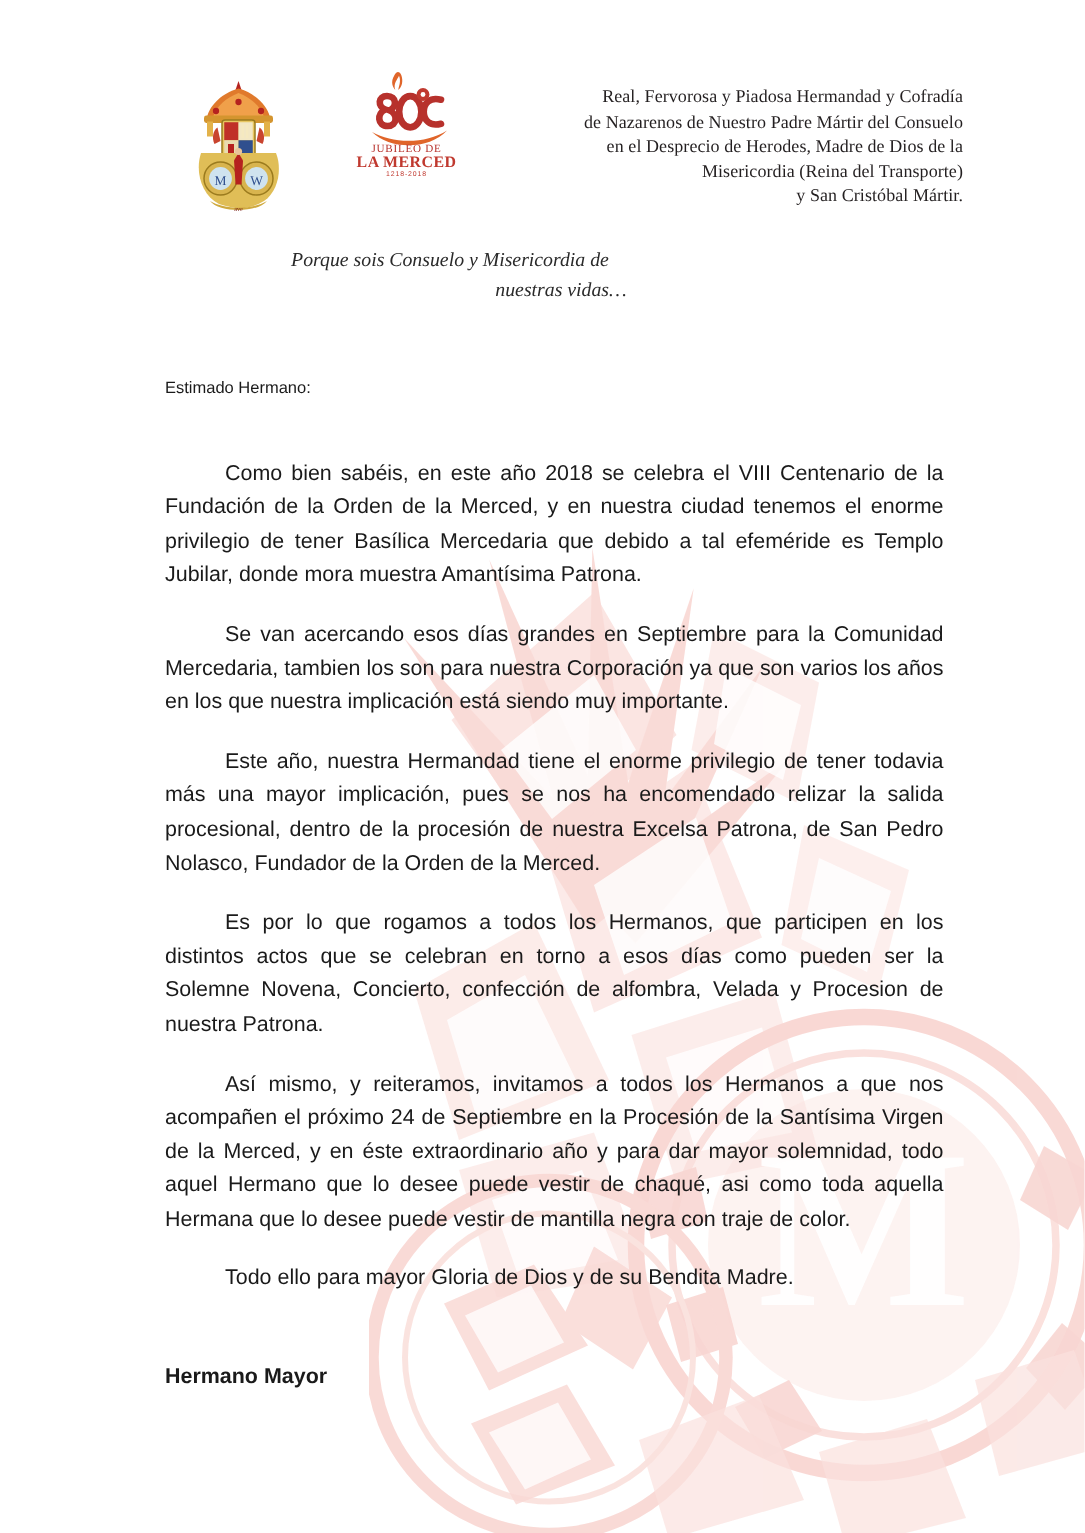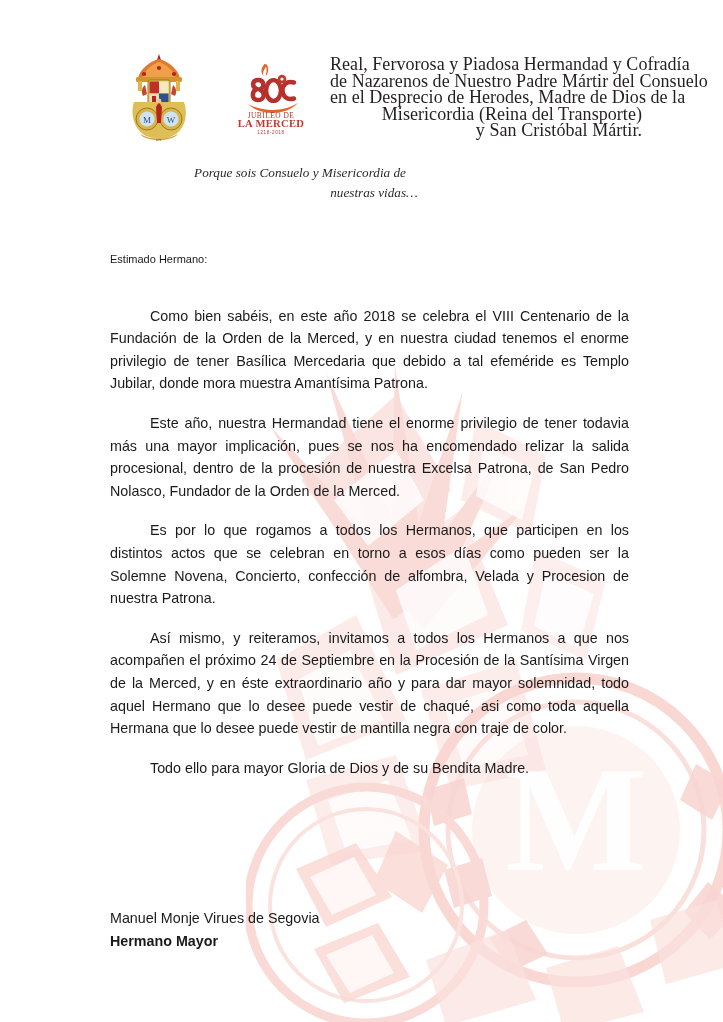--- a/index.html
+++ b/index.html
@@ -50,35 +50,35 @@
     left: 128px;
     top: 52px;
     width: 62px;
     height: 94px;
   }
   .crest svg { display:block; width:100%; height:100%; }
 
   .jubilee {
     position: absolute;
     left: 232px;
-    top: 58px;
+    top: 42px;
     width: 78px;
     height: 78px;
     background: #ffffff;
   }
   .jubilee svg { display:block; width:100%; height:100%; }
 
   .org-title {
     position: absolute;
     left: 330px;
     top: 56px;
     width: 312px;
     text-align: right;
     font-family: "Liberation Serif", "DejaVu Serif", serif;
-    font-size: 18px;
+    font-size: 12px;
     line-height: 16.6px;
     color: #231f20;
     letter-spacing: 0.05px;
   }
   .org-title .ln { display: block; white-space: nowrap; }
 
   
   .motto {
     position: absolute;
     left: 100px;
@@ -316,24 +316,24 @@
   </div>
 
   <div class="motto">
     <span class="l1">Porque sois Consuelo y Misericordia de</span>
     <span class="l2">nuestras vidas…</span>
   </div>
 
   <div class="letter">
     <p class="salutation">Estimado Hermano:</p>
     <p class="para">Como bien sabéis, en este año 2018 se celebra el VIII Centenario de la Fundación de la Orden de la Merced, y en nuestra ciudad tenemos el enorme privilegio de tener Basílica Mercedaria que debido a tal efeméride es Templo Jubilar, donde mora muestra Amantísima Patrona.</p>
+    <p class="para">Se van acercando esos días grandes en Septiembre para la Comunidad Mercedaria, tambien los son para nuestra Corporación ya que son varios los años en los que nuestra implicación está siendo muy importante.</p>
     <p class="para">Este año, nuestra Hermandad tiene el enorme privilegio de tener todavia más una mayor implicación, pues se nos ha encomendado relizar la salida procesional, dentro de la procesión de nuestra Excelsa Patrona, de San Pedro Nolasco, Fundador de la Orden de la Merced.</p>
     <p class="para">Es por lo que rogamos a todos los Hermanos, que participen en los distintos actos que se celebran en torno a esos días como pueden ser la Solemne Novena, Concierto, confección de alfombra, Velada y Procesion de nuestra Patrona.</p>
     <p class="para">Así mismo, y reiteramos, invitamos a todos los Hermanos a que nos acompañen el próximo 24 de Septiembre en la Procesión de la Santísima Virgen de la Merced, y en éste extraordinario año y para dar mayor solemnidad, todo aquel Hermano que lo desee puede vestir de chaqué, asi como toda aquella Hermana que lo desee puede vestir de mantilla negra con traje de color.</p>
     <p class="closing-para">Todo ello para mayor Gloria de Dios y de su Bendita Madre.</p>
   </div>
 
   <div class="signature">
-    <span class="nm">Manuel Monje Virues de Segovia</span>
     <span class="role">Hermano Mayor</span>
   </div>
 
 </div>
 
 </body></html>

